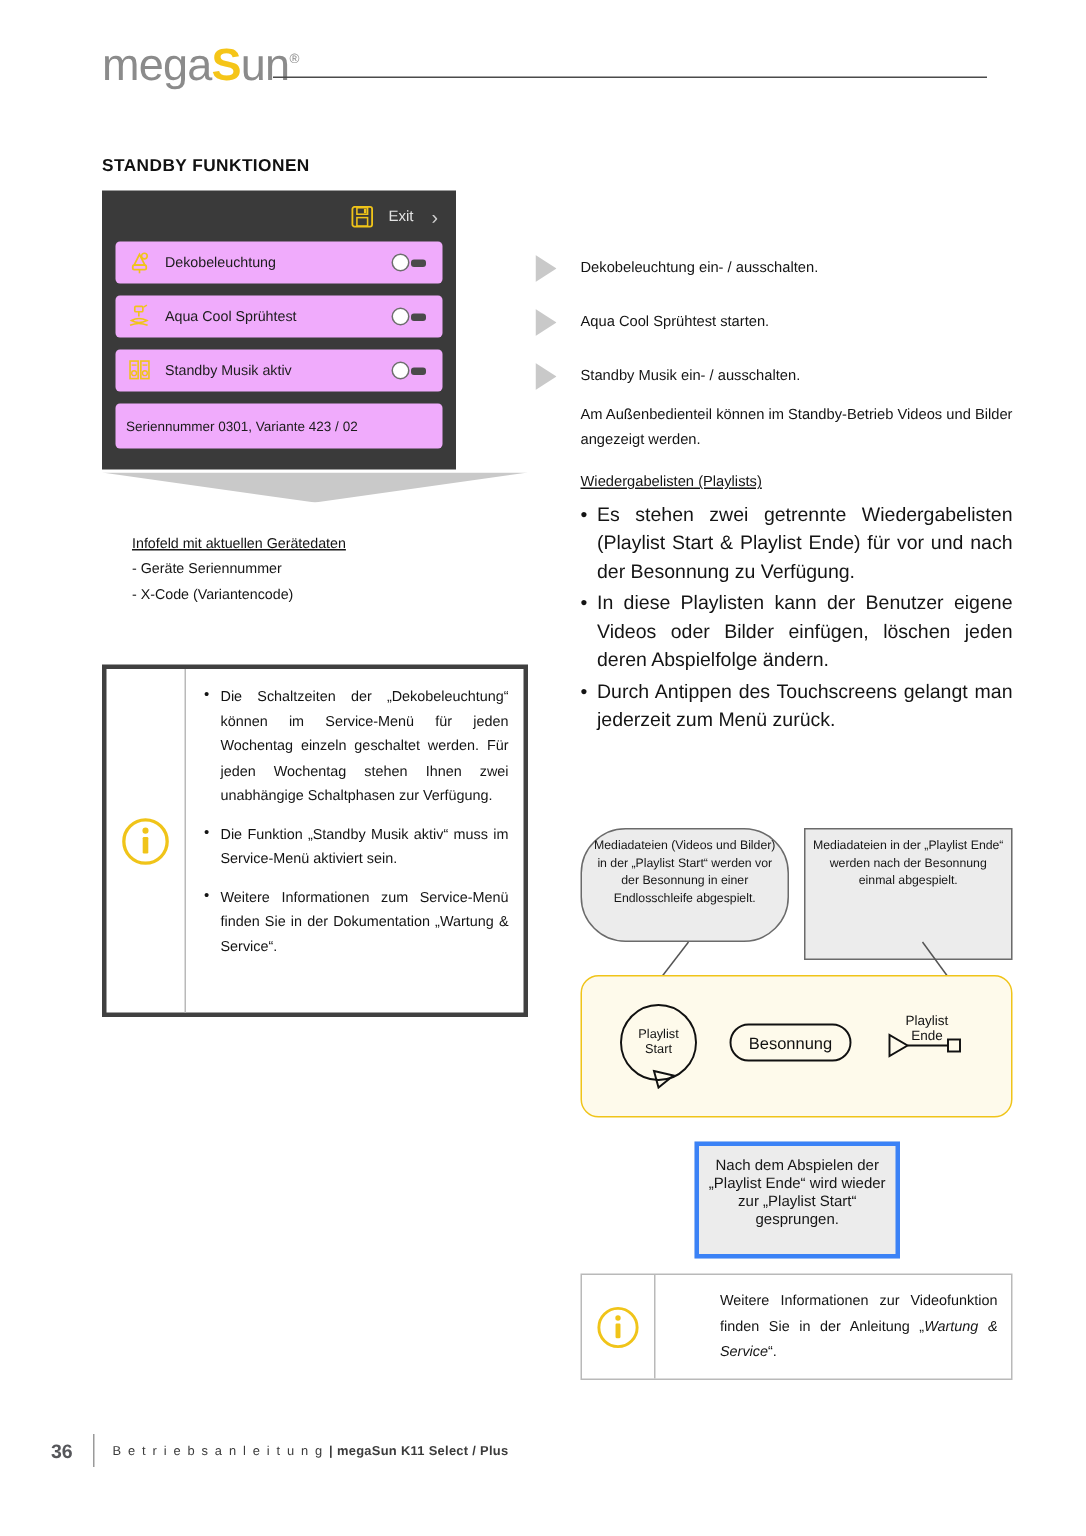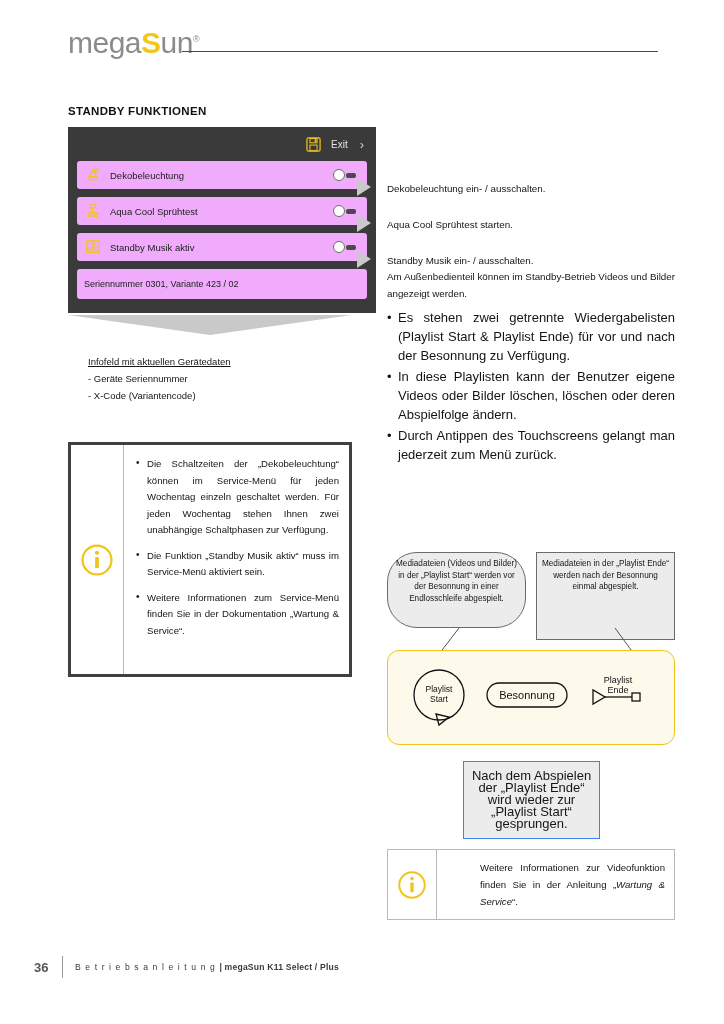--- a/index.html
+++ b/index.html
@@ -61,21 +61,21 @@
     font-size: 11.5px;
     font-weight: bold;
     letter-spacing: 0.3px;
     color: #111;
     margin: 0 0 10px 0;
   }
 
   
   .device-panel {
     background: #3a3a3a;
-    width: 308px;
+    width: 236px;
     padding: 0 0 14px 0;
     box-sizing: border-box;
   }
   .device-topbar {
     height: 34px;
     display: flex;
     align-items: center;
     justify-content: flex-end;
     padding-right: 12px;
     gap: 10px;
@@ -195,21 +195,21 @@
 
   
   #right-col {
     position: absolute;
     left: 357px;
     top: 160px;
     width: 318px;
   }
   .callout-row {
     display: flex;
-    align-items: flex-end;
+    align-items: center;
     height: 36px;
     margin-bottom: 0;
   }
   .callout-arrow {
     width: 14px; height: 18px;
     flex: 0 0 14px;
     margin-right: 16px;
     margin-top: 1px;
   }
   .callout-text {
@@ -294,23 +294,23 @@
     box-sizing: border-box;
   }
 
   #jump-box {
     position: absolute;
     left: 463px;
     top: 761px;
     width: 137px;
     height: 78px;
     background: #ececec;
-    border: 1px solid #3b82f6;
-    box-sizing: border-box;
-    font-size: 13px;
+    border: 3px solid #3b82f6;
+    box-sizing: border-box;
+    font-size: 10px;
     line-height: 12px;
     text-align: center;
     color: #161616;
     padding: 8px 6px;
   }
 
   
   #video-note-box {
     position: absolute;
     left: 387px;
@@ -488,23 +488,24 @@
   </div>
 
   <div class="callout-row">
     <svg class="callout-arrow" viewBox="0 0 14 18">
       <polygon points="0,0 14,9 0,18" fill="#c9c9c9"></polygon>
     </svg>
     <span class="callout-text">Standby Musik ein- / ausschalten.</span>
   </div>
 
   <div class="rc-body">Am Außenbedienteil können im Standby-Betrieb Videos und Bilder angezeigt werden.</div>
+  <div class="rc-sub">Wiedergabelisten (Playlists)</div>
   <ul class="rc-list">
     <li>Es stehen zwei getrennte Wiedergabelisten (Playlist Start &amp; Playlist Ende) für vor und nach der Besonnung zu Verfügung.</li>
-    <li>In diese Playlisten kann der Benutzer eigene Videos oder Bilder löschen, löschen oder deren Abspielfolge ändern.</li>
+    <li>In diese Playlisten kann der Benutzer eigene Videos oder Bilder einfügen, löschen jeden deren Abspielfolge ändern.</li>
     <li>Durch Antippen des Touchscreens gelangt man jederzeit zum Menü zurück.</li>
   </ul>
 </div>
 
 <div id="diagram-area">
 
   <div class="grey-box" id="media-box-start">Mediadateien (Videos und Bilder) in der „Playlist Start“ werden vor der Besonnung in einer Endlosschleife abgespielt.</div>
   <div class="grey-box" id="media-box-end">Mediadateien in der „Playlist Ende“ werden nach der Besonnung einmal abgespielt.</div>
 
   <svg style="position:absolute;left:0;top:74px;width:288px;height:32px;overflow:visible;" viewBox="0 0 288 32">

